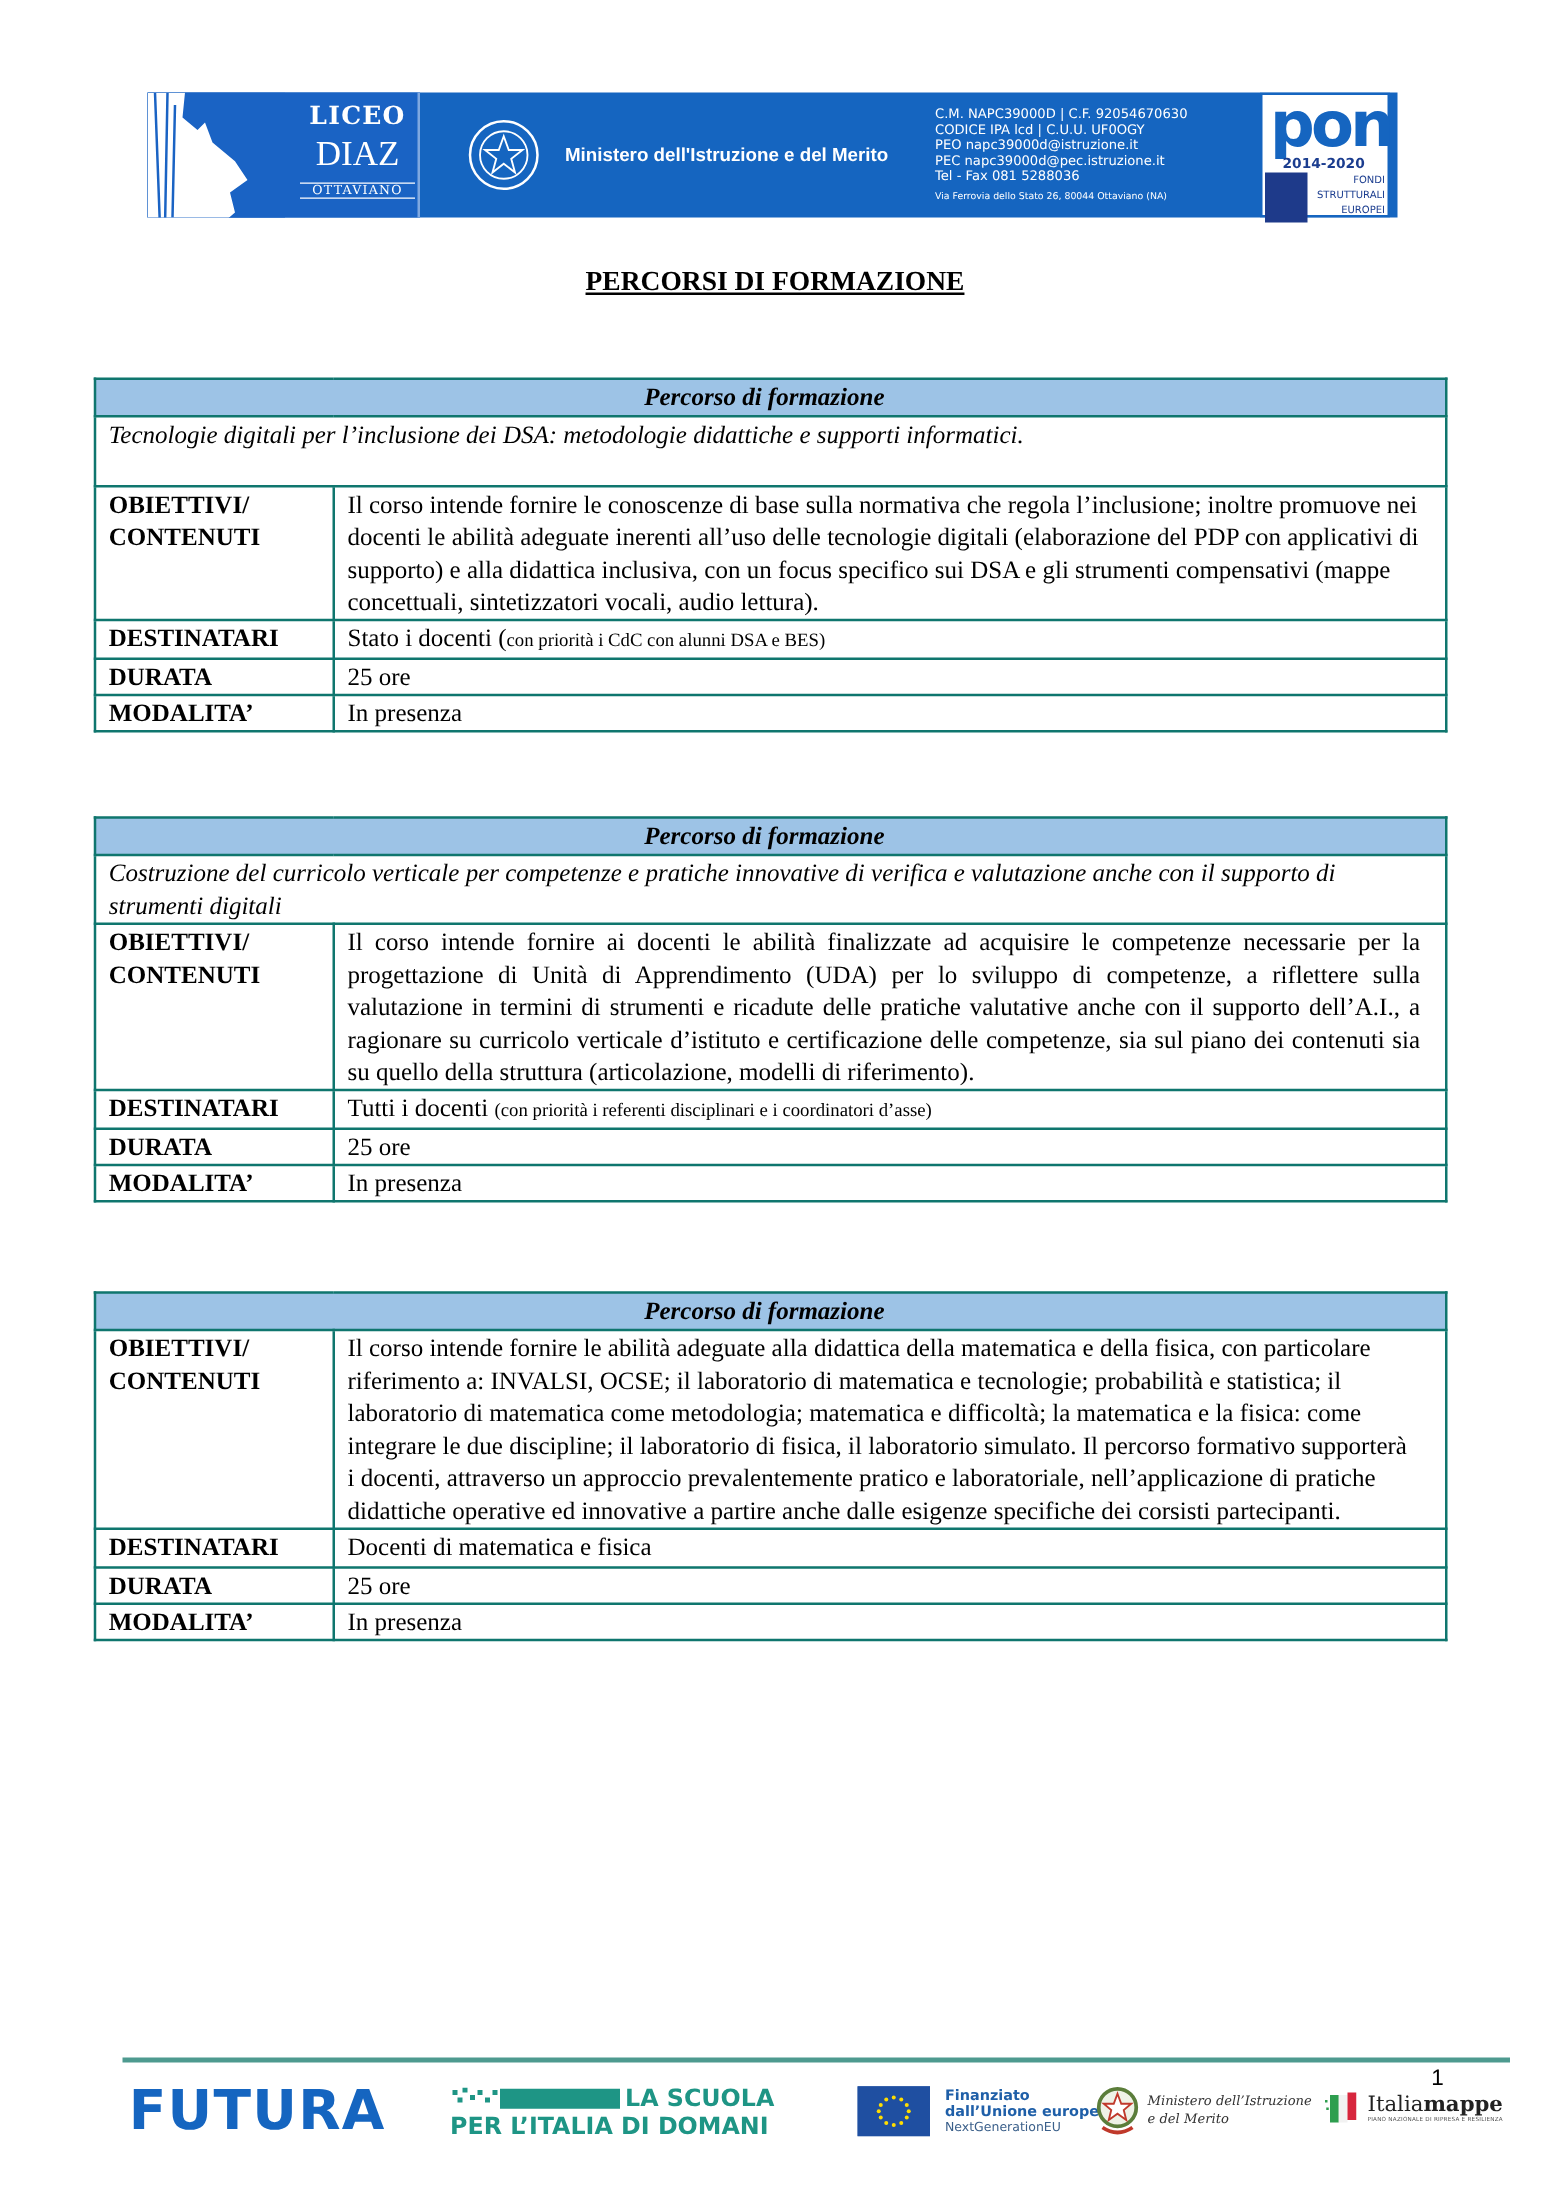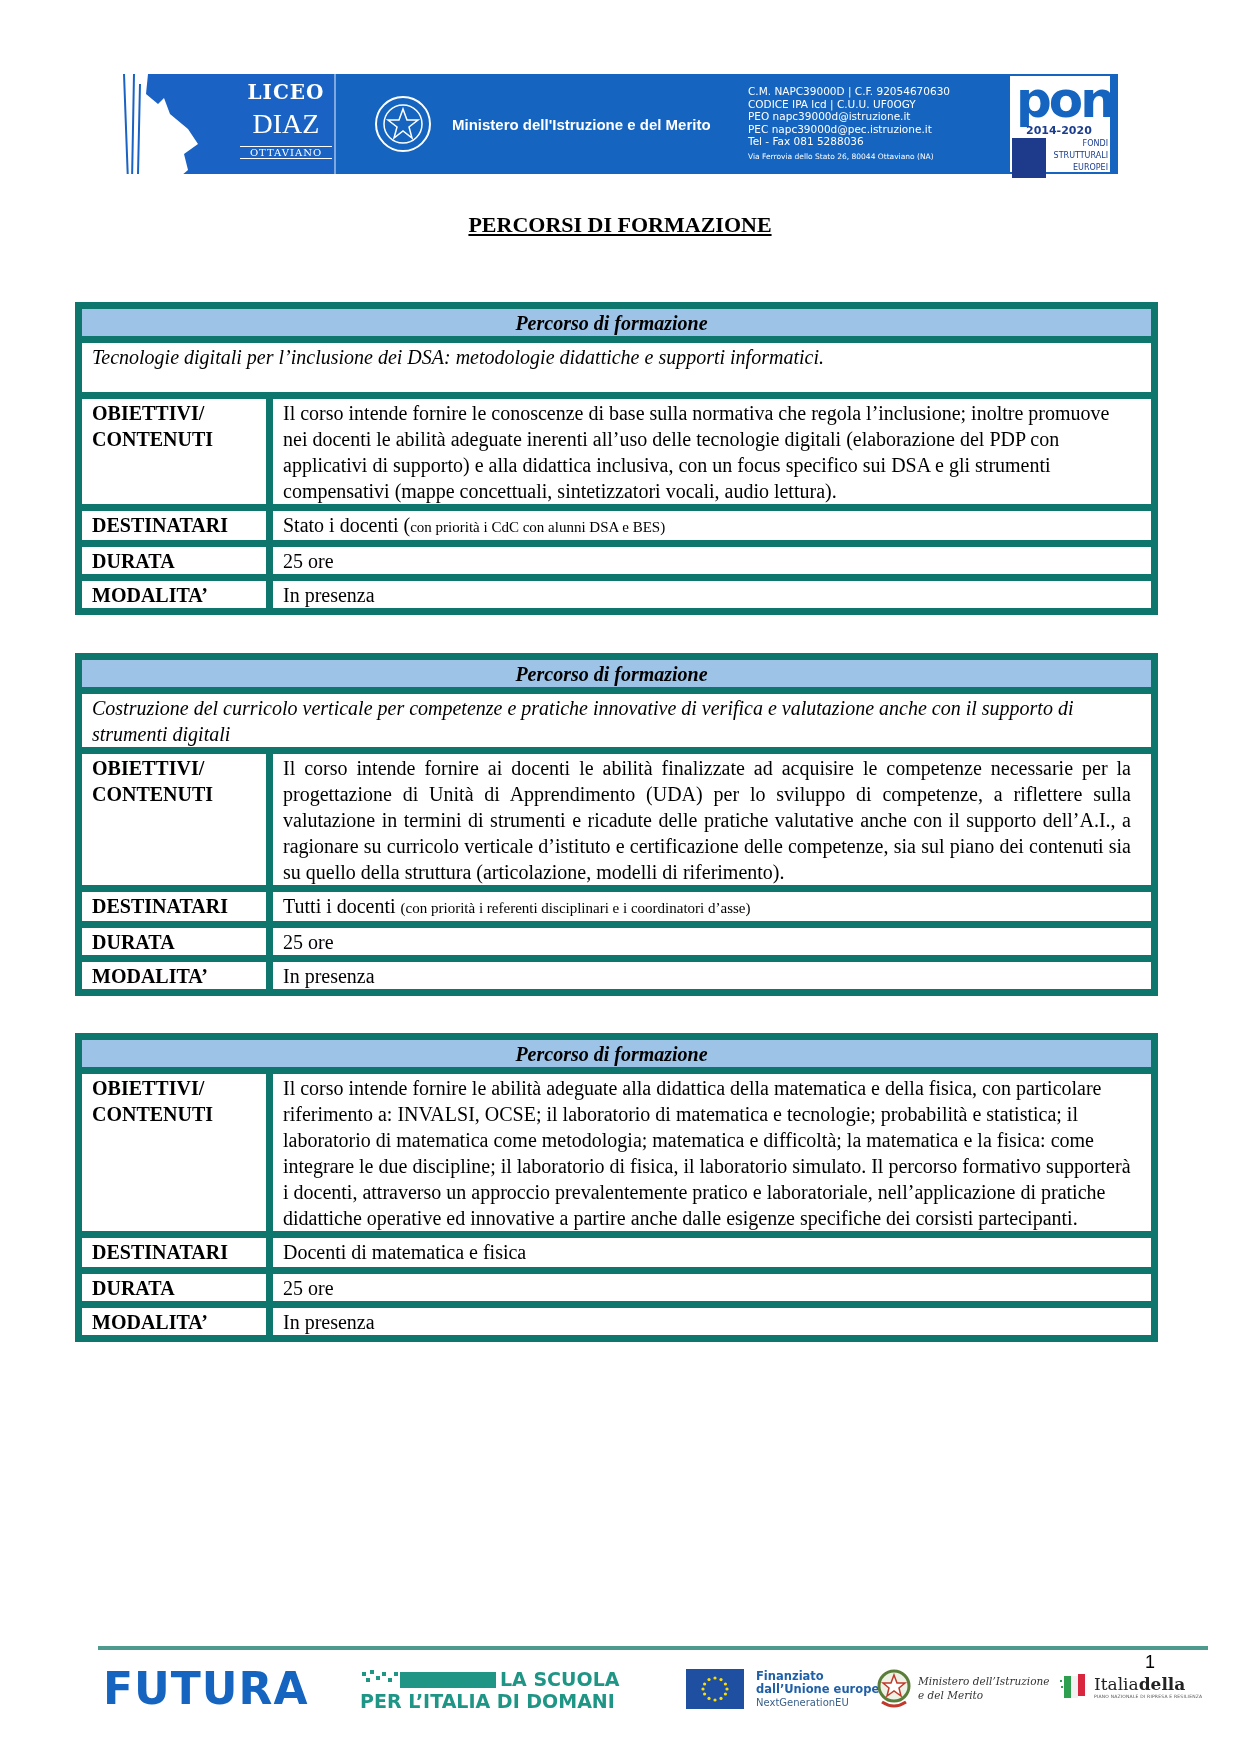--- a/index.html
+++ b/index.html
@@ -23,21 +23,21 @@
   .b-pon .pon { position: absolute; left: 6px; top: 0; font-family: "DejaVu Sans", sans-serif; font-size: 50px; font-weight: bold; color: #1565c0; letter-spacing: -3px; line-height: 48px; }
   .b-pon .years { position: absolute; left: 16px; top: 48px; font-family: "DejaVu Sans", sans-serif; font-size: 11px; color: #1b3d8f; font-weight: bold; }
   .b-pon .flag { position: absolute; left: 2px; top: 62px; width: 34px; height: 40px; background: #1e3a8a; }
   .b-pon .fondi { position: absolute; right: 2px; top: 62px; font-family: "DejaVu Sans", sans-serif; font-size: 8px; line-height: 12px; color: #1b3d8f; text-align: right; }
 
   
   .doc-title { position: absolute; left: 0; width: 1240px; top: 212px; text-align: center; font-family: "Liberation Serif", serif; font-weight: bold; font-size: 22px; text-decoration: underline; }
 
   
   table.course { position: absolute; left: 75px; width: 1083px; border-collapse: collapse; font-family: "Liberation Serif", serif; font-size: 20px; }
-  table.course td { border: 7px solid #0f766e; vertical-align: top; padding: 1px 20px 0 10px; line-height: 26px; }
+  table.course td { border: 2px solid #0f766e; vertical-align: top; padding: 1px 20px 0 10px; line-height: 26px; }
   td.head { background: #9dc3e6; text-align: center; font-style: italic; font-weight: bold; height: 30px; padding: 0; }
   td.subtitle { font-style: italic; padding-left: 10px; }
   td.label { width: 191px; font-weight: bold; white-space: nowrap; }
   td.text { }
   td.justify { text-align: justify; }
   .small { font-size: 15px; }
 
   #t1 { top: 302px; }
   #t1 td.subtitle { height: 56px; }
   #t2 { top: 653px; }
@@ -246,16 +246,16 @@
 
 <div class="itdom">
   <svg class="flag" viewBox="0 0 28 28">
     <rect x="4" y="4" width="7" height="22" fill="#2e9e4f"></rect>
     <rect x="11" y="4" width="7" height="22" fill="#f2f2f2"></rect>
     <rect x="18" y="2" width="7" height="22" fill="#d7263d"></rect>
     <rect x="0" y="8" width="2" height="2" fill="#2e9e4f"></rect>
       <rect x="1" y="14" width="2" height="2" fill="#2e9e4f"></rect>
   </svg>
   <div class="txt">
-    <div class="t1"><span>Italia</span><b>della</b></div>
+    <div class="t1"><span>Italia</span><b>mappe</b></div>
     <div class="t2">PIANO NAZIONALE DI RIPRESA E RESILIENZA</div>
   </div>
 </div>
 
 </body></html>

